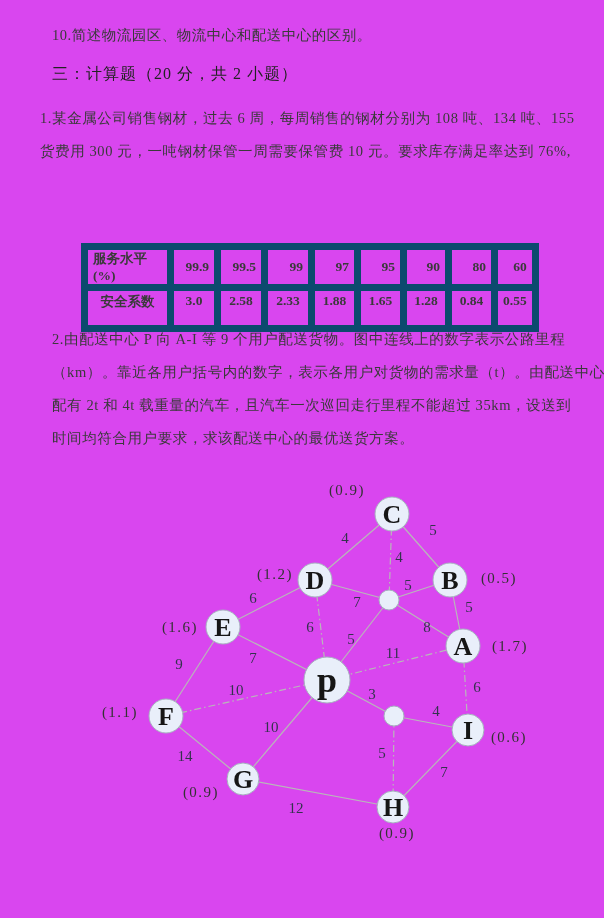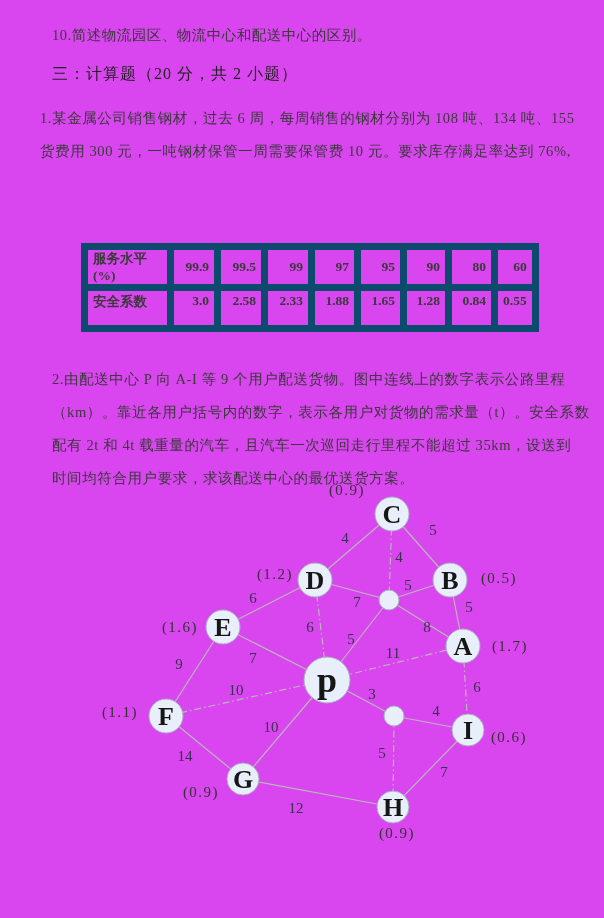--- a/index.html
+++ b/index.html
@@ -9,29 +9,29 @@
     background:#d946ef;
     font-family:"Liberation Serif","DejaVu Serif",serif;
     color:#3a3a3a;
     overflow:hidden;
     padding-left:30px;
   }
   .textline{white-space:nowrap;}
   #q10{position:absolute;left:52px;top:26px;font-size:14.5px;letter-spacing:0.5px;}
   #heading{position:absolute;left:52px;top:64px;font-size:16px;font-weight:normal;color:#222;letter-spacing:1px;}
   #q1{position:absolute;left:40px;top:102px;font-size:14.5px;line-height:33px;letter-spacing:0.6px;}
-  #q2{position:absolute;left:52px;top:323px;font-size:14.5px;line-height:33px;letter-spacing:0.6px;margin-top:40px;}
+  #q2{position:absolute;left:52px;top:323px;font-size:14.5px;line-height:33px;letter-spacing:0.6px;}
   #tbl{
     position:absolute;left:81px;top:243px;
     border-collapse:collapse;
     font-size:13.5px;color:#3a3a3a;
     table-layout:fixed;
   }
   #tbl td{border:7px solid #0c4a6e;padding:0 5px;height:23px;font-weight:bold;}
-  #tbl tr:last-child td{height:32px;vertical-align:top;padding-top:2px;}
+  #tbl tr:last-child td{height:32px;vertical-align:top;padding-top:2px;text-align:center;}
   #tbl td.lbl{text-align:left;}
   #tbl td.val{text-align:right;}
   #graph-wrap{position:absolute;left:0;top:470px;width:604px;height:420px;}
   svg{font-family:"Liberation Serif","DejaVu Serif",serif;}
   .edge{stroke:#b8b8b8;stroke-width:1.2;}
   .edge.dashed{stroke-dasharray:7 3 1.5 3;}
   .node{fill:#e9effa;stroke:#a6b0bf;stroke-width:1;}
   .nlabel{font-size:26px;font-weight:bold;fill:#161616;text-anchor:middle;}
   .nlabel.big{font-size:36px;}
   .wlabel{font-size:15px;fill:#33334d;text-anchor:middle;}
@@ -84,21 +84,21 @@
           <td class="val">1.65</td>
           <td class="val">1.28</td>
           <td class="val">0.84</td>
           <td class="val">0.55</td>
         </tr>
       </tbody>
   </table>
 
   <div id="q2">
     <div class="textline">2.由配送中心 P 向 A-I 等 9 个用户配送货物。图中连线上的数字表示公路里程</div>
-    <div class="textline">（km）。靠近各用户括号内的数字，表示各用户对货物的需求量（t）。安全系数</div>
+    <div class="textline">（km）。靠近各用户括号内的数字，表示各用户对货物的需求量（t）。由配送中心</div>
     <div class="textline">配有 2t 和 4t 载重量的汽车，且汽车一次巡回走行里程不能超过 35km，设送到</div>
     <div class="textline">时间均符合用户要求，求该配送中心的最优送货方案。</div>
   </div>
 
   <div id="graph-wrap">
     <svg width="604" height="420" viewBox="0 0 604 420">
         <line x1="392" y1="44" x2="315" y2="110" class="edge"></line>
         <line x1="392" y1="44" x2="450" y2="110" class="edge"></line>
         <line x1="392" y1="44" x2="389" y2="130" class="edge dashed"></line>
         <line x1="315" y1="110" x2="389" y2="130" class="edge"></line>

